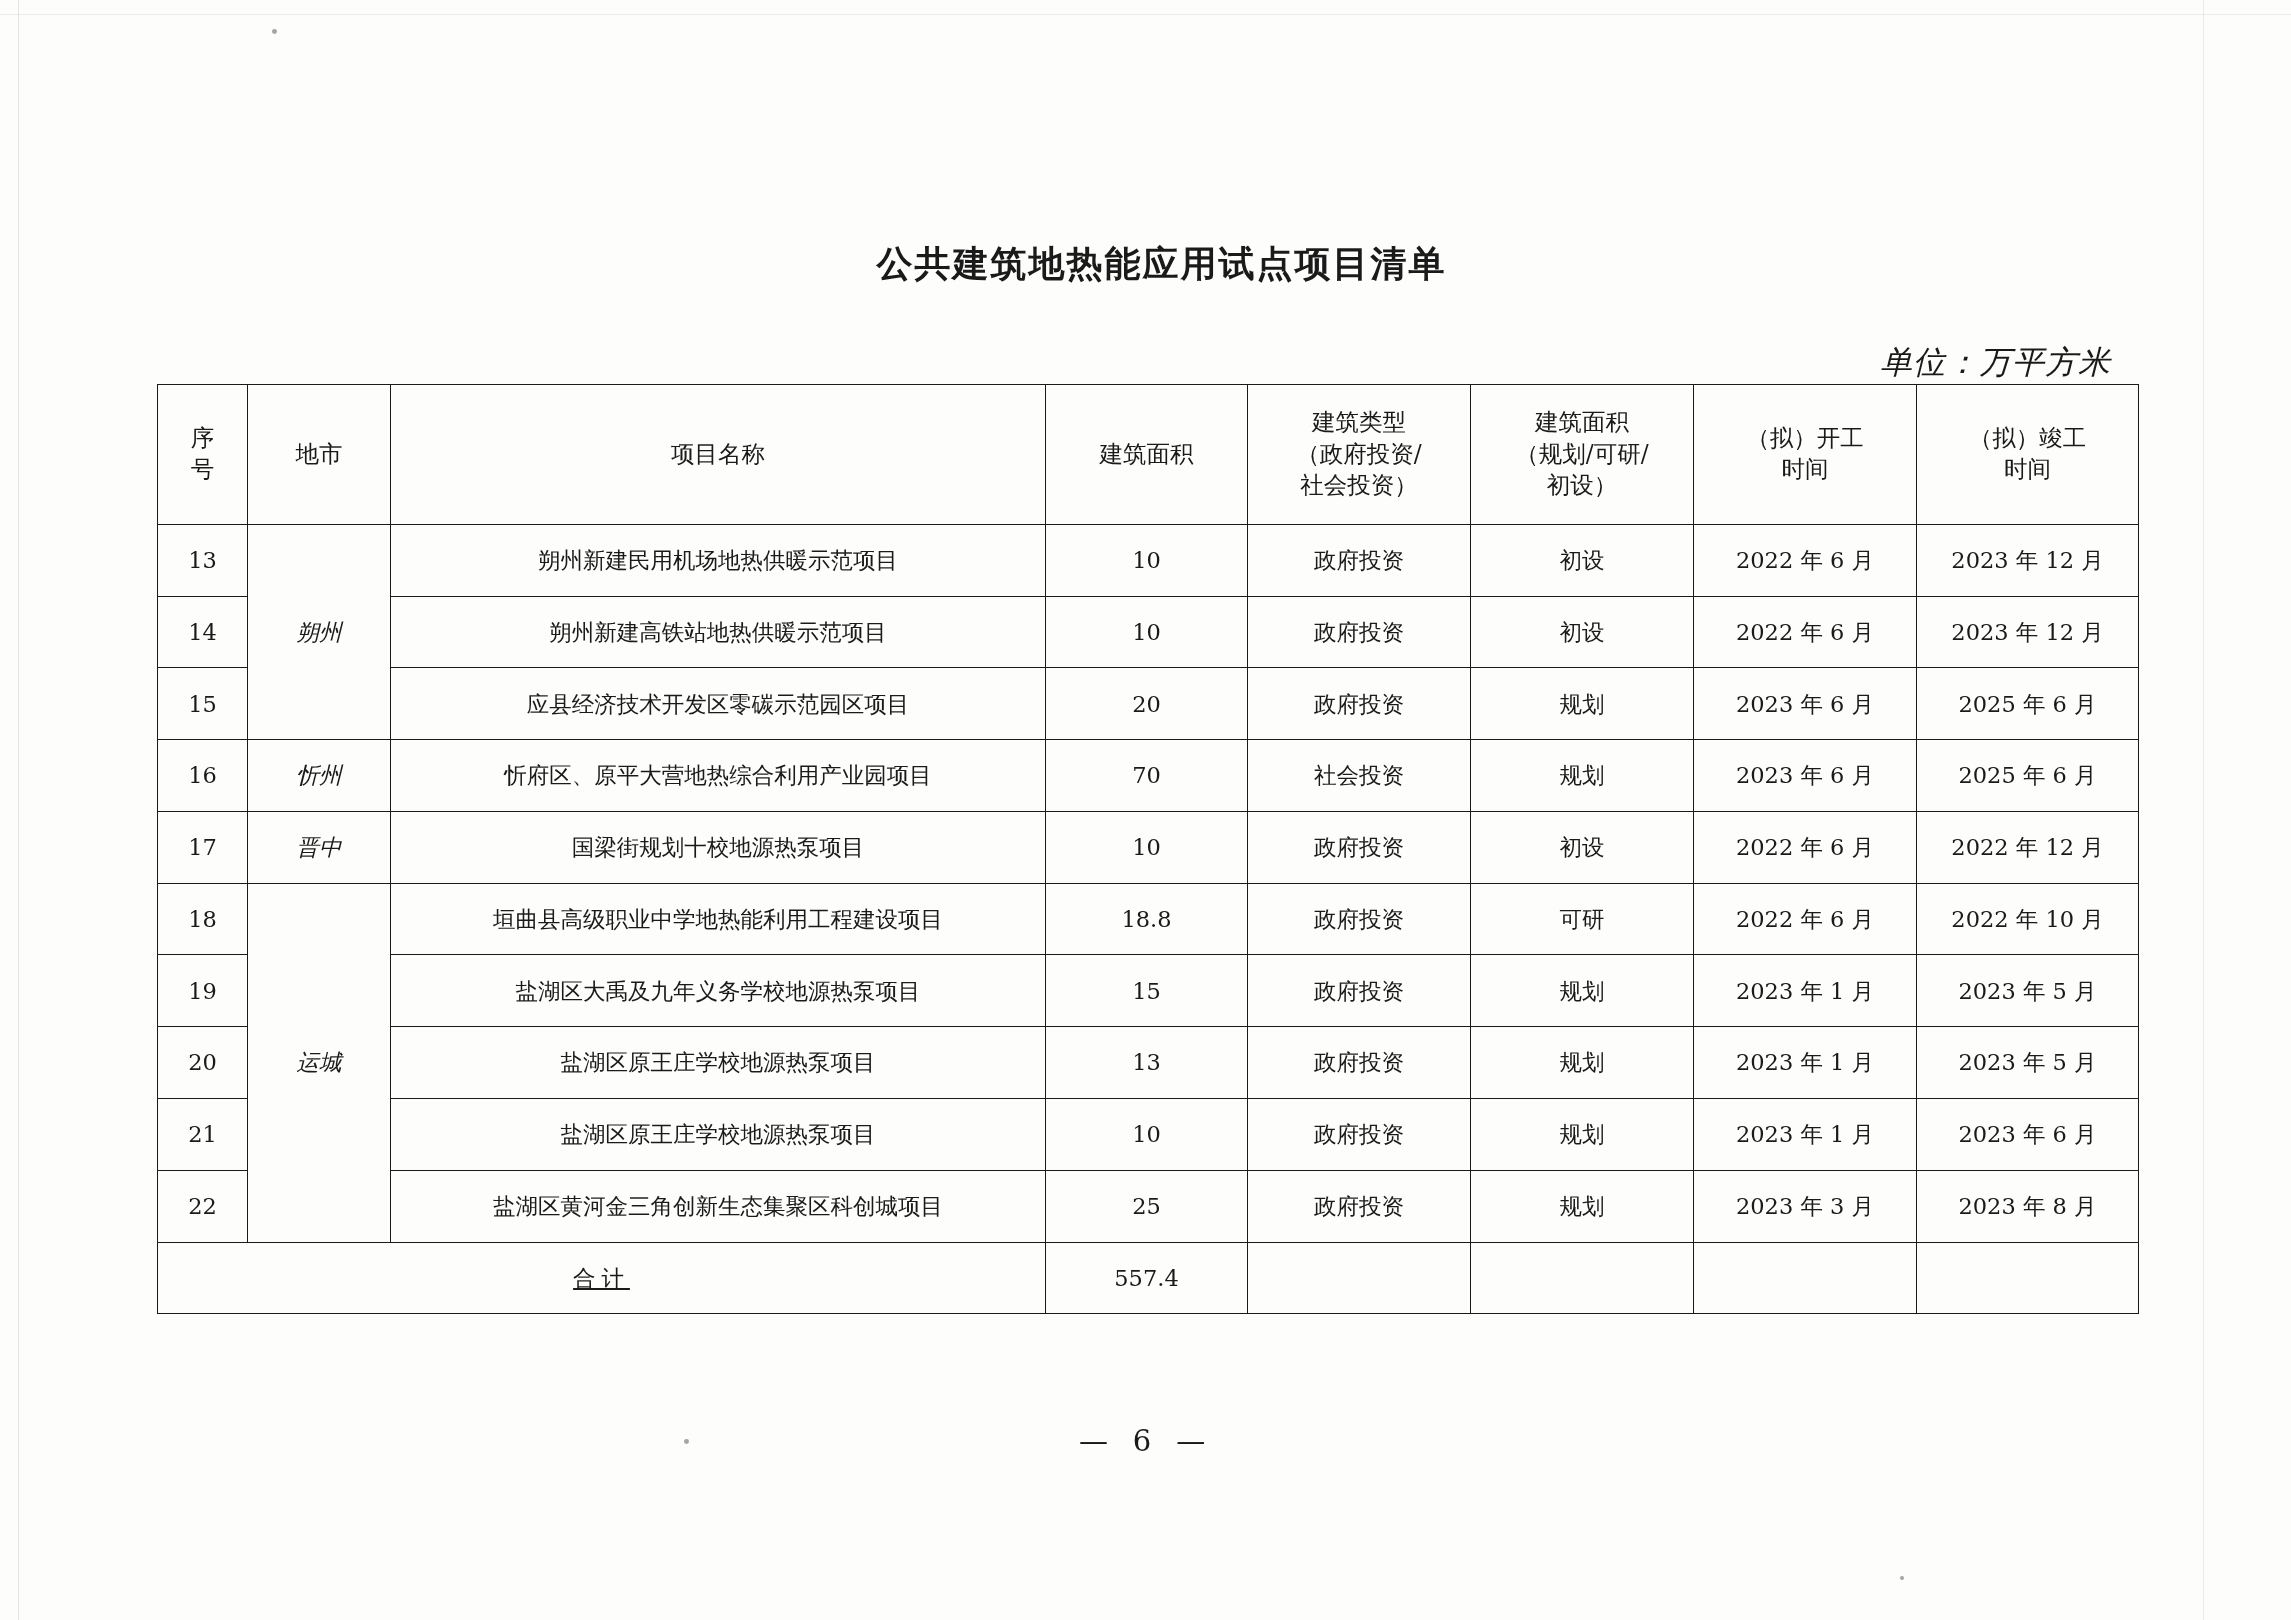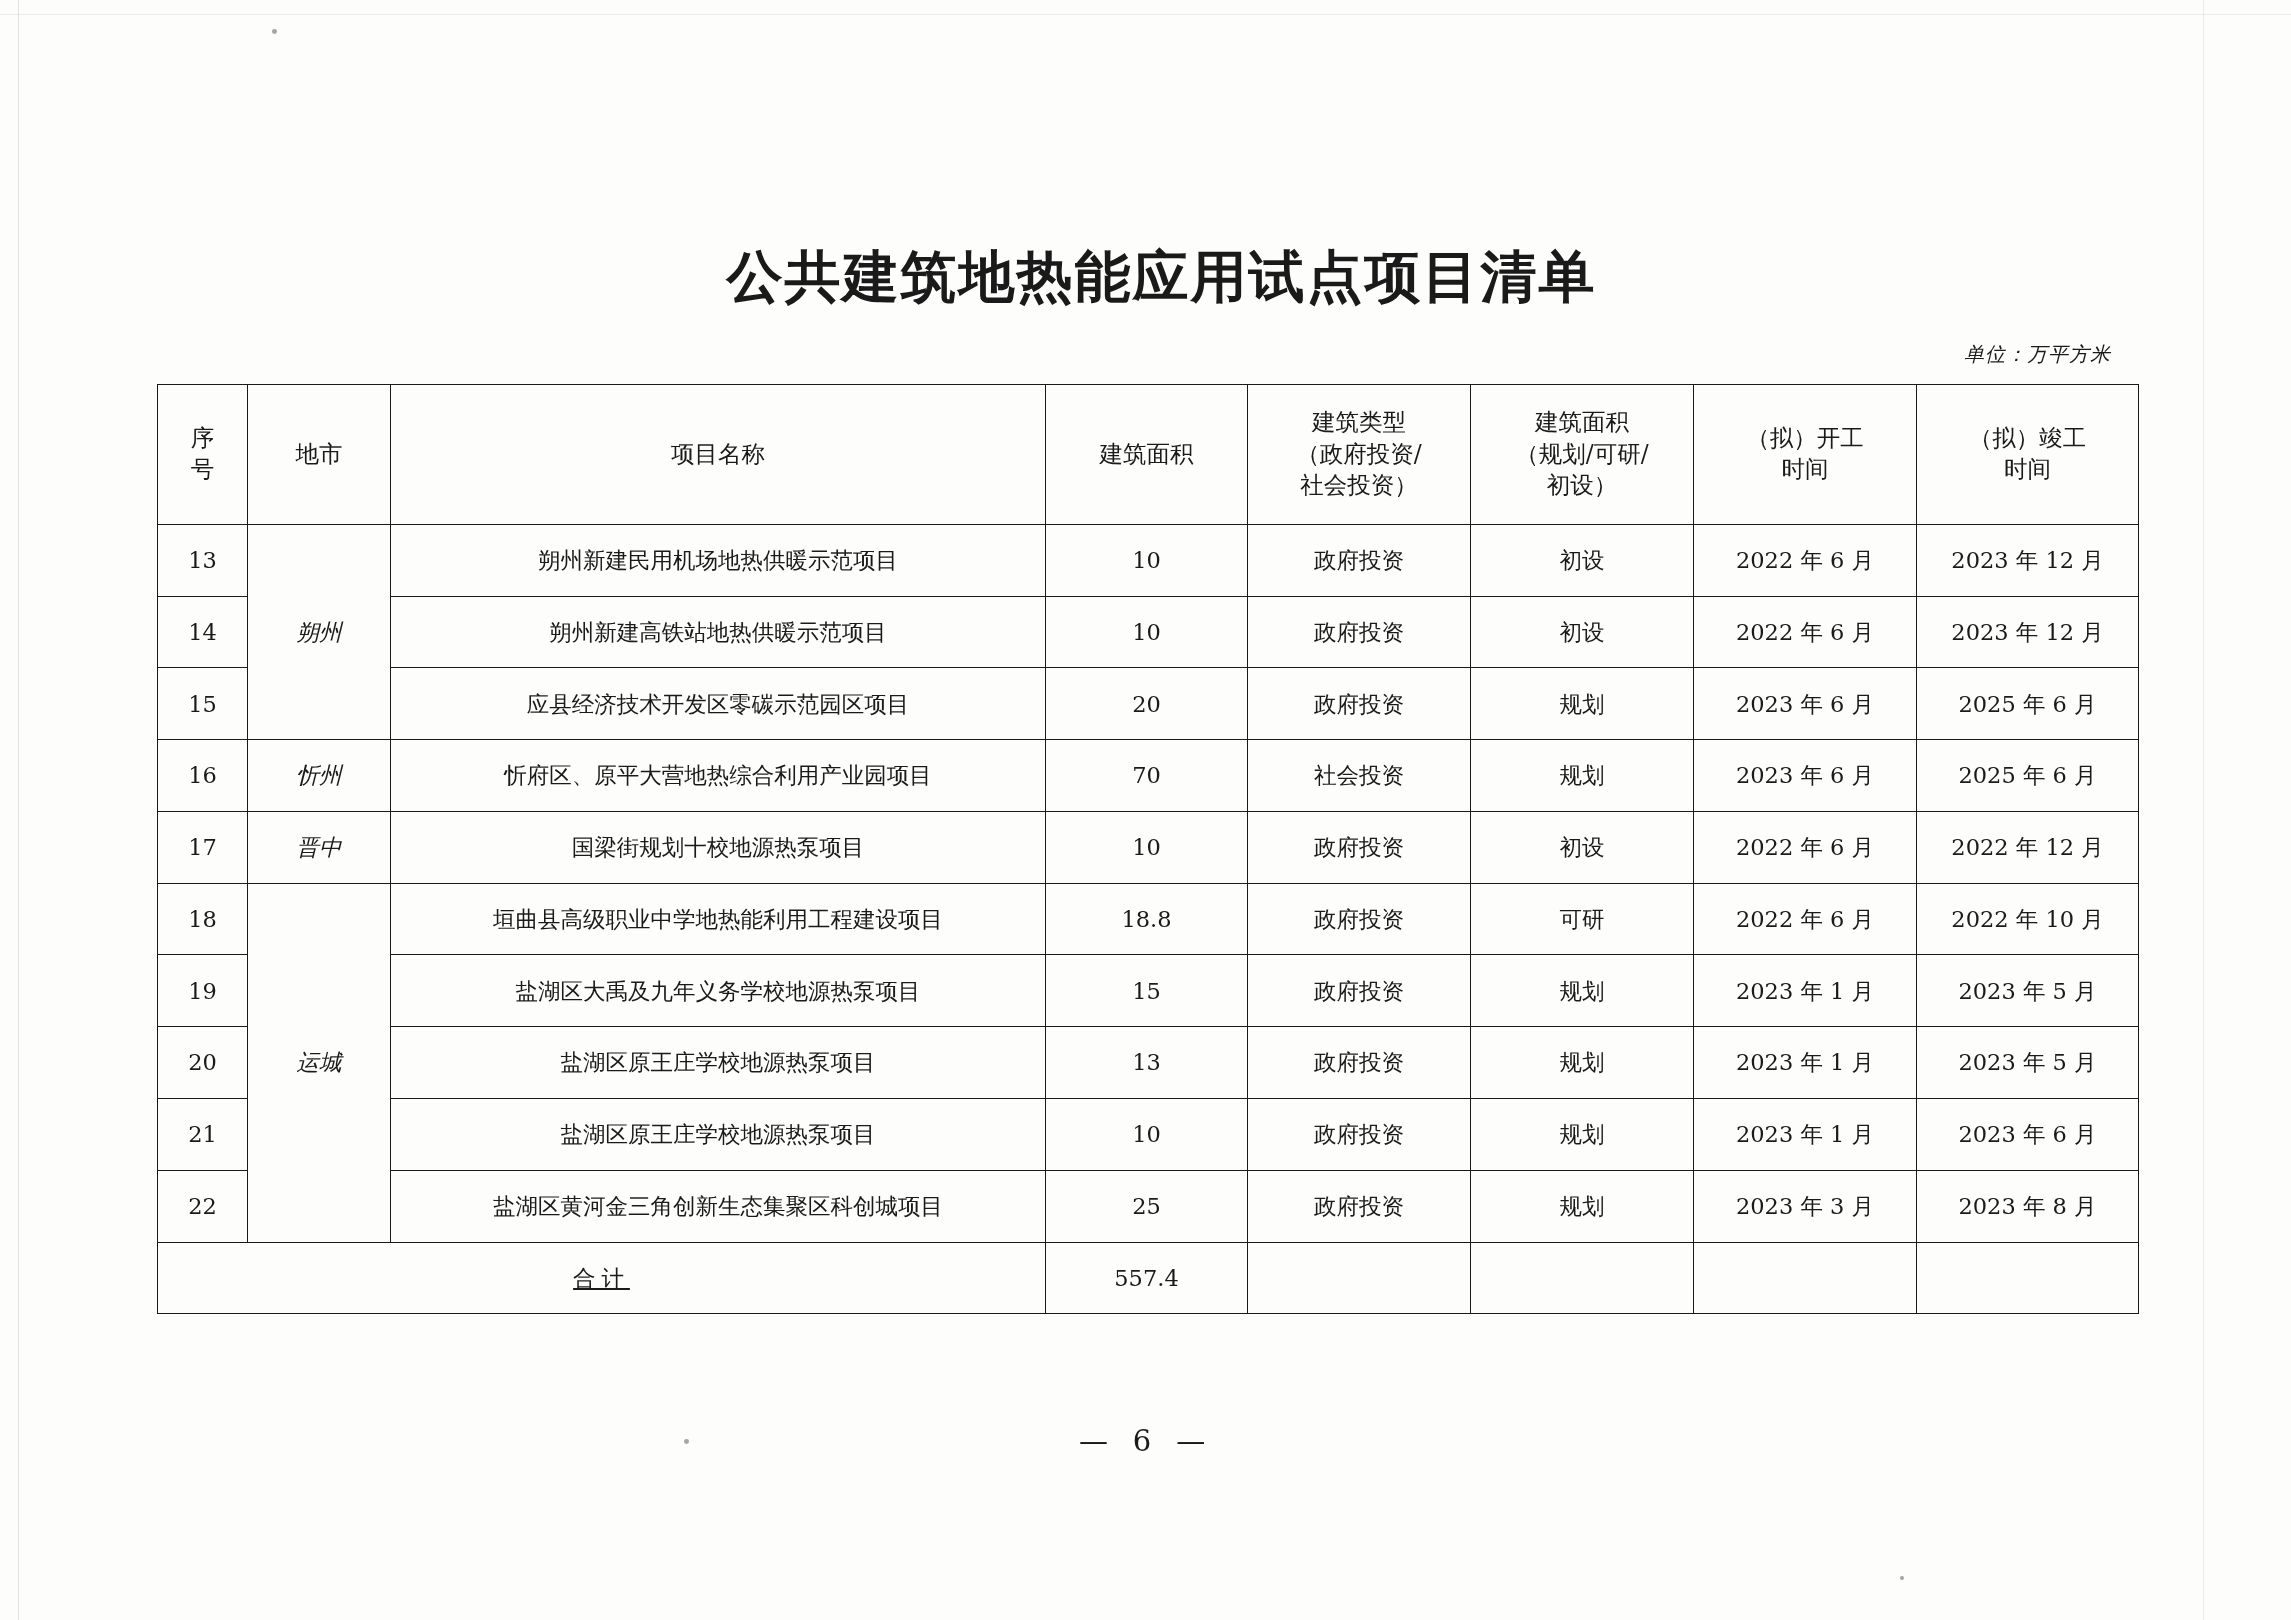--- a/index.html
+++ b/index.html
@@ -38,32 +38,32 @@
     right: 88px; top: 0; bottom: 0;
     width: 1px;
     background: rgba(0,0,0,0.07);
   }
 
   .doc-title {
     position: absolute;
     top: 240px;
     left: 0; right: 0;
     text-align: center;
-    font-size: 56px;
+    font-size: 36px;
     font-weight: bold;
     letter-spacing: 2px;
     font-family: "DejaVu Serif", "Liberation Serif", serif;
     padding-left: 31px;
   }
 
   .unit-note {
     position: absolute;
     top: 341px;
     right: 181px;
-    font-size: 20px;
+    font-size: 32px;
     font-style: italic;
     font-family: "DejaVu Serif", "Liberation Serif", serif;
     letter-spacing: 1px;
   }
 
   table.main-table {
     position: absolute;
     top: 384px;
     left: 157px;
     width: 1982px;

